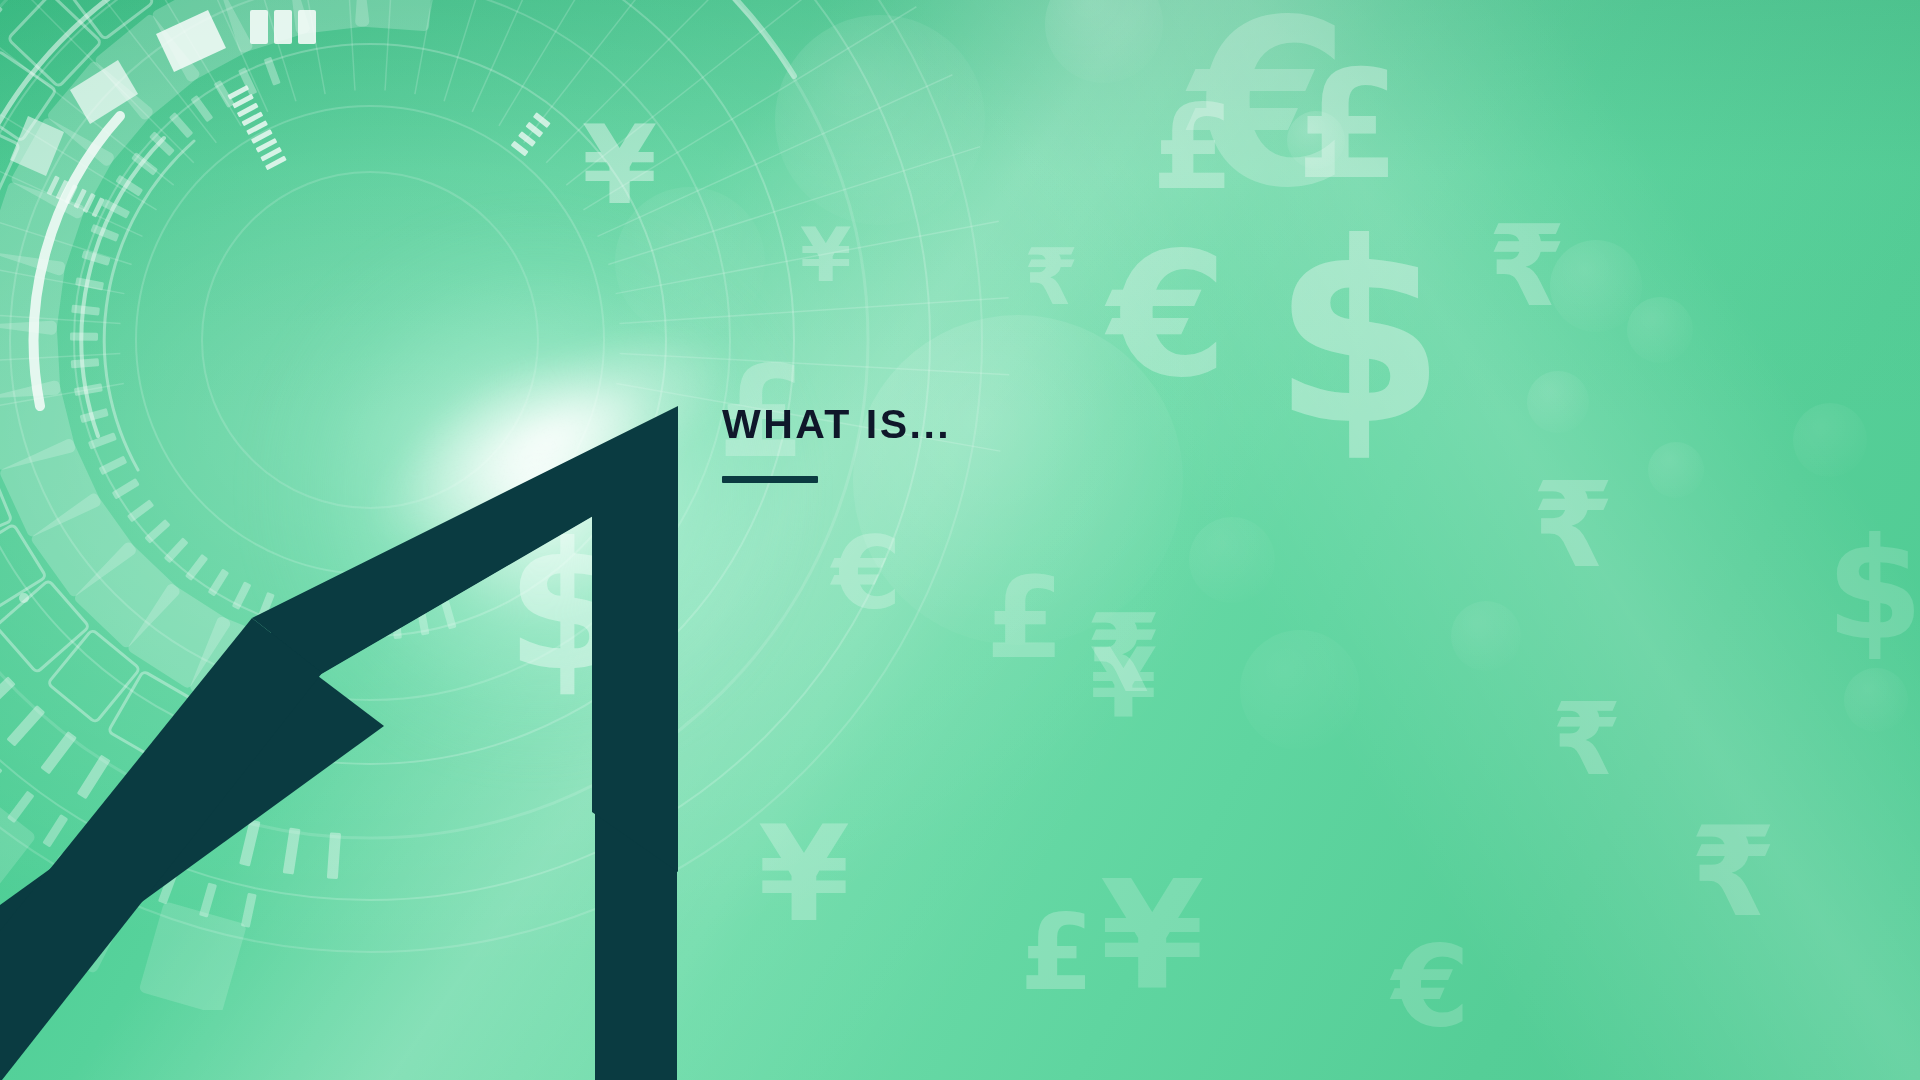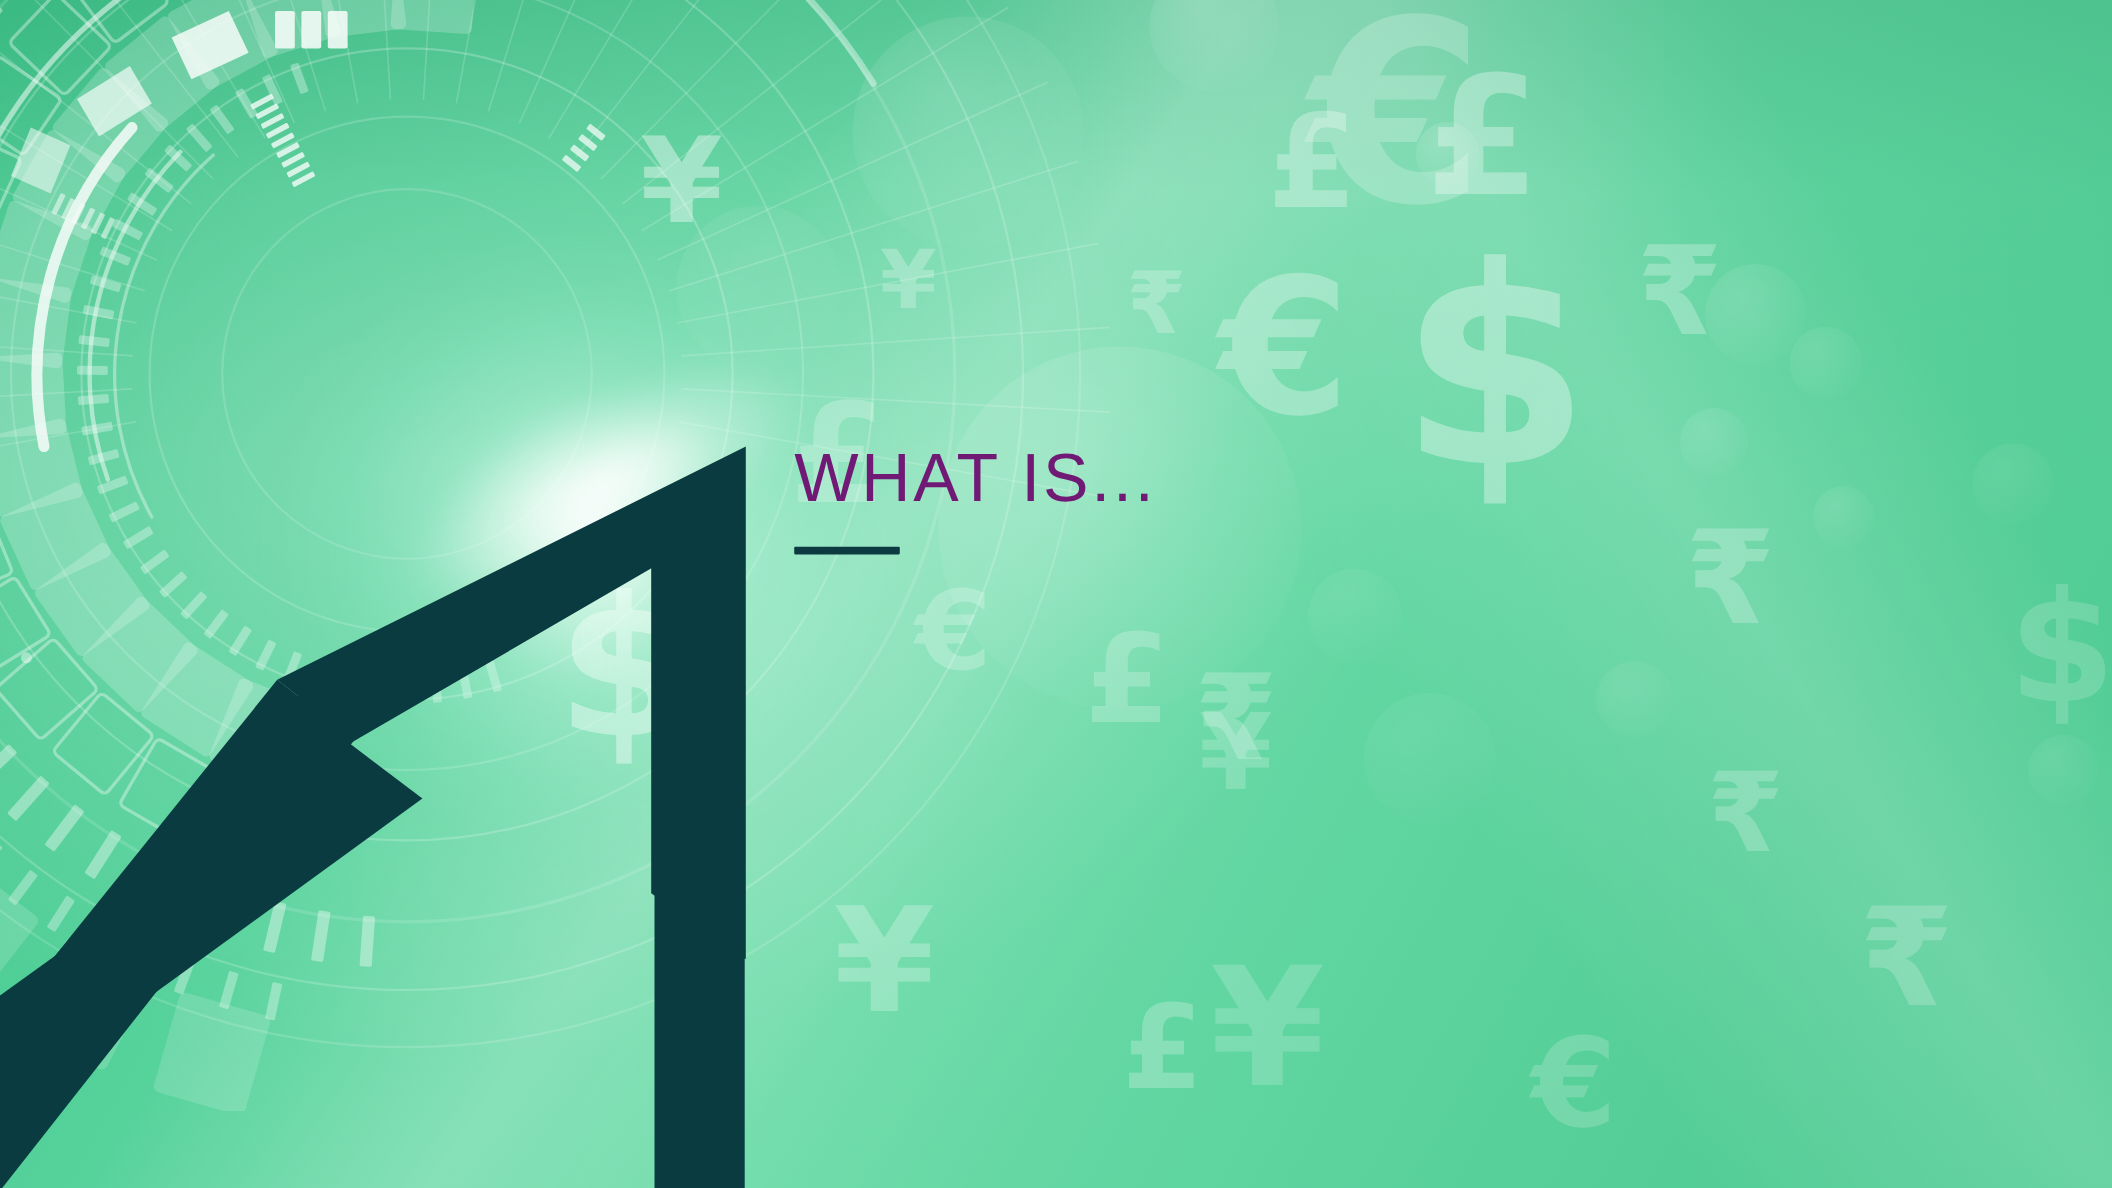--- a/index.html
+++ b/index.html
@@ -142,25 +142,25 @@
   .arrow-wrap svg { width: 100%; height: 100%; display: block; }
 
   
   .text-block {
     position: absolute;
     left: 722px;
     top: 404px;
     width: 1110px;
   }
   .eyebrow {
-    font-size: 62px;
-    font-weight: 400;
+    font-size: 41px;
+    font-weight: 700;
     letter-spacing: 2.5px;
     line-height: 1;
-    color: #701a75;
+    color: #0f172a;
     margin: 0;
     white-space: nowrap;
   }
   .rule {
     width: 96px;
     height: 7px;
     background: #0B3B41;
     margin-top: 31px;
     border-radius: 1px;
   }

